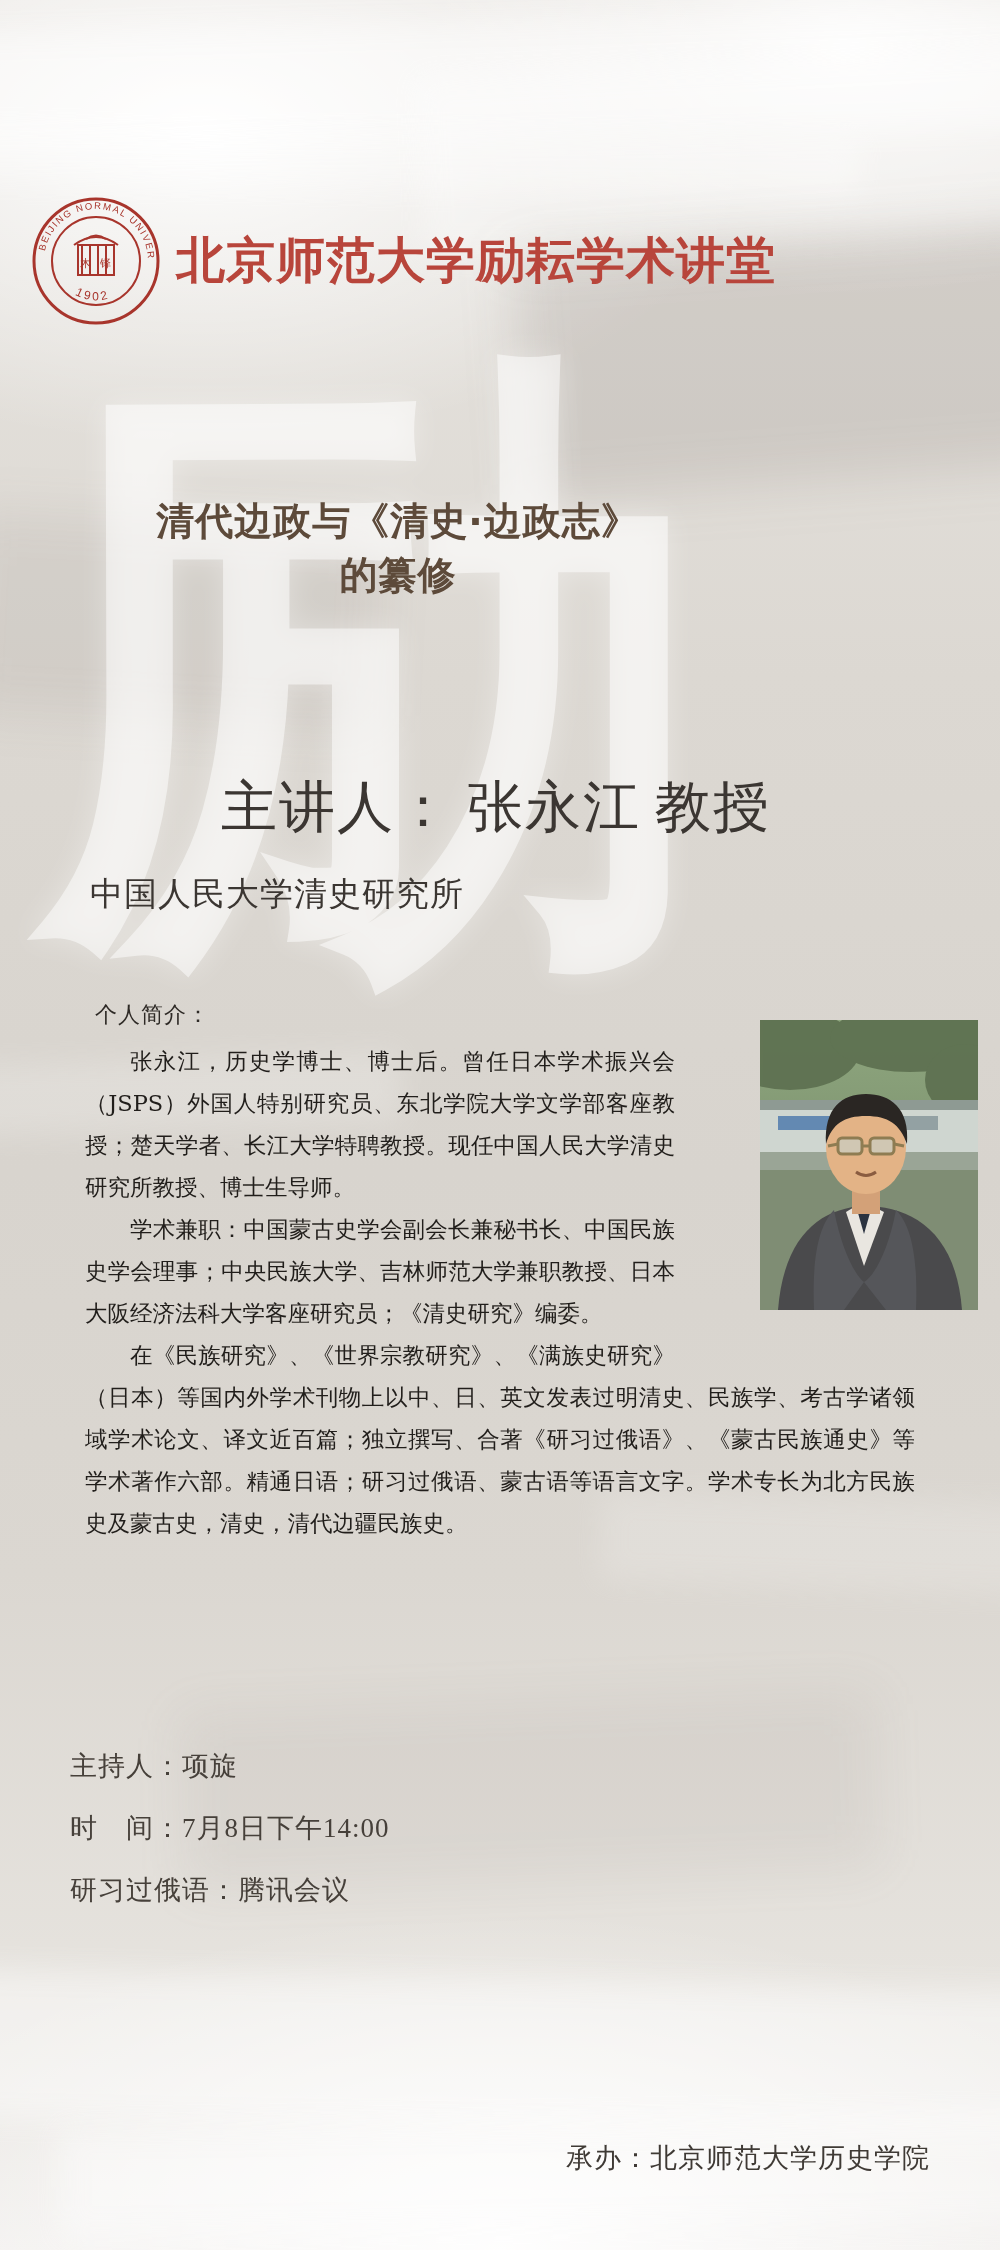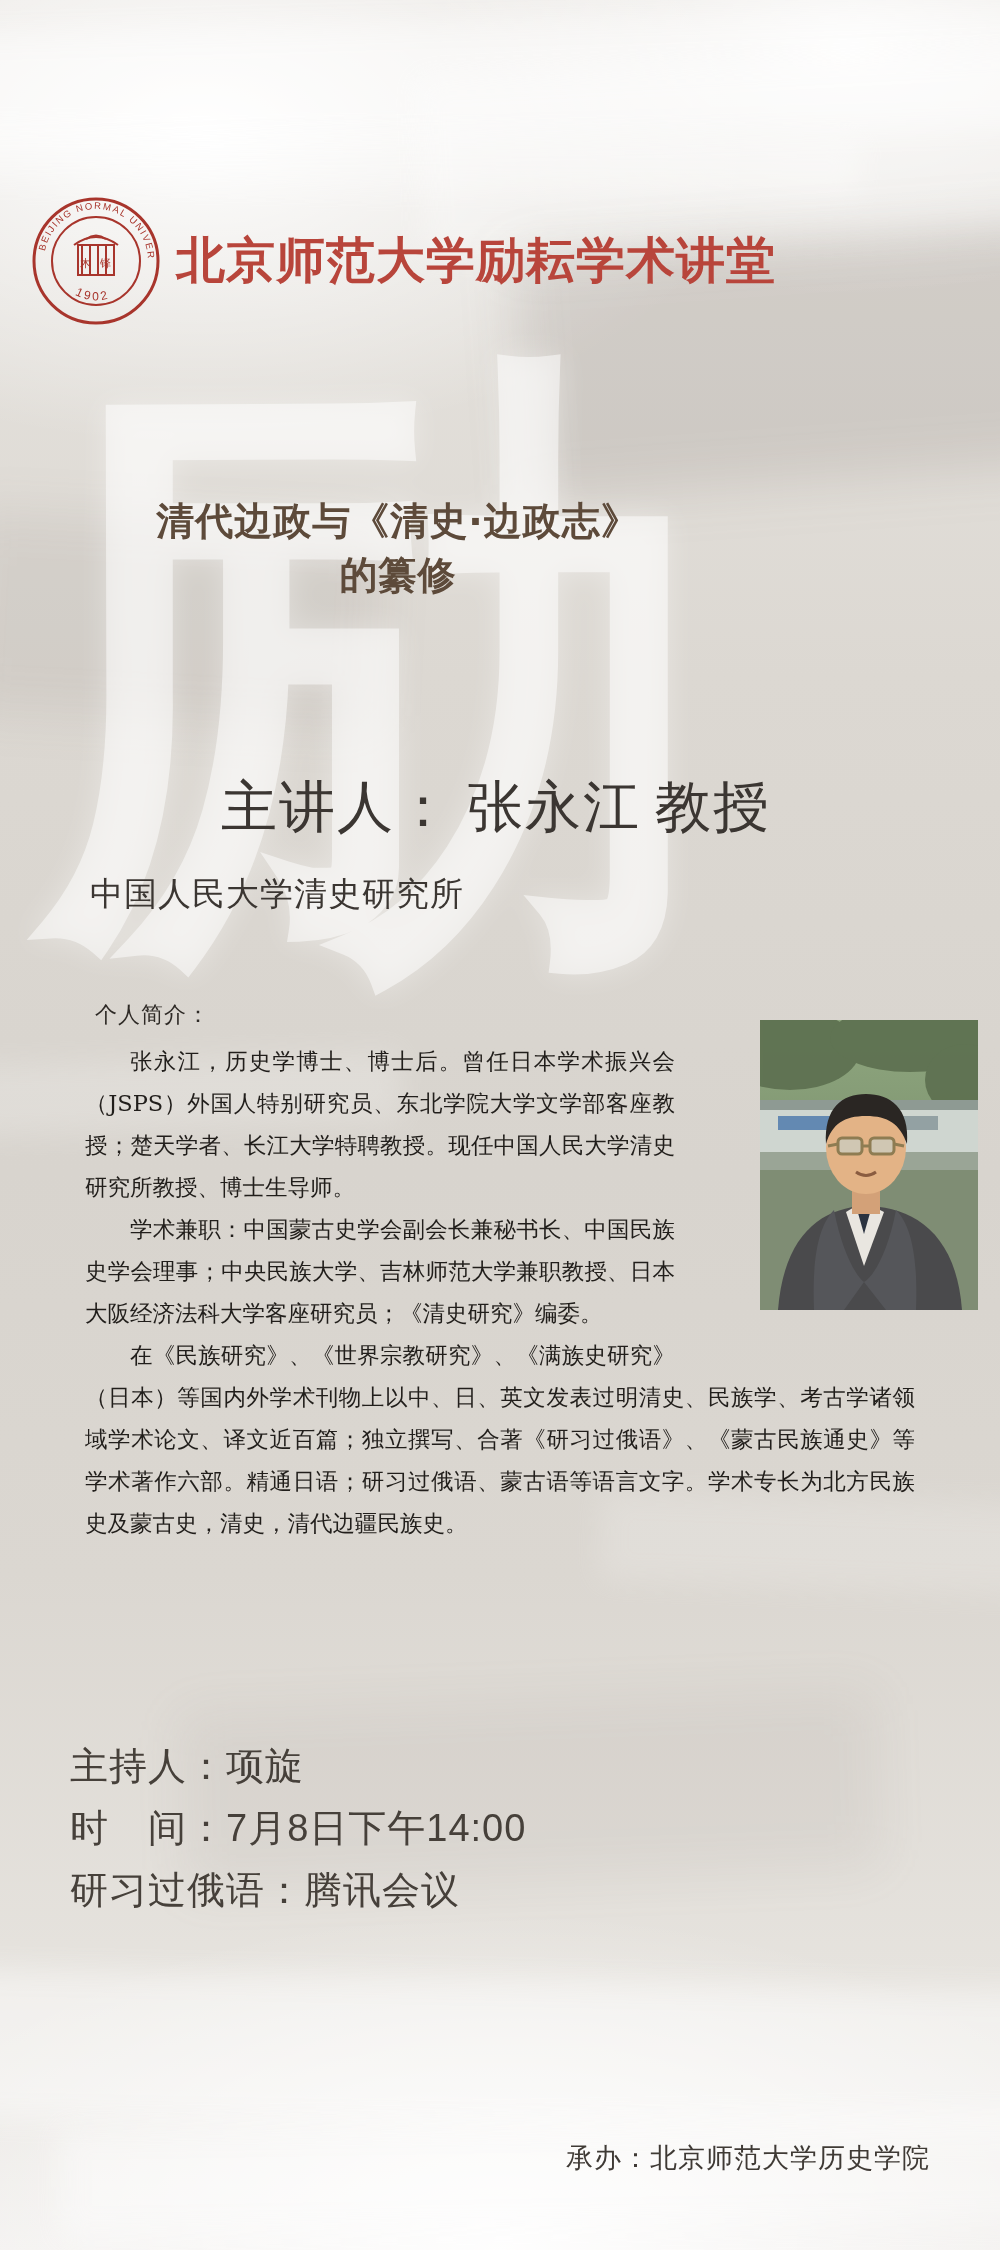--- a/index.html
+++ b/index.html
@@ -183,22 +183,22 @@
     width: 222px;
     height: 300px;
     margin: 0 0 6px 18px;
   }
 
   
   .details {
     position: absolute;
     left: 70px; top: 1735px;
     width: 860px;
-    font-family: Liberation Sans, sans-serif;
-    font-size: 38px;
+    font-family: Liberation Serif, serif;
+    font-size: 27px;
     line-height: 62px;
     color: #46403a;
     letter-spacing: 1px;
   }
   .details .row { white-space: nowrap; }
 
   
   .footer {
     position: absolute;
     right: 70px;

